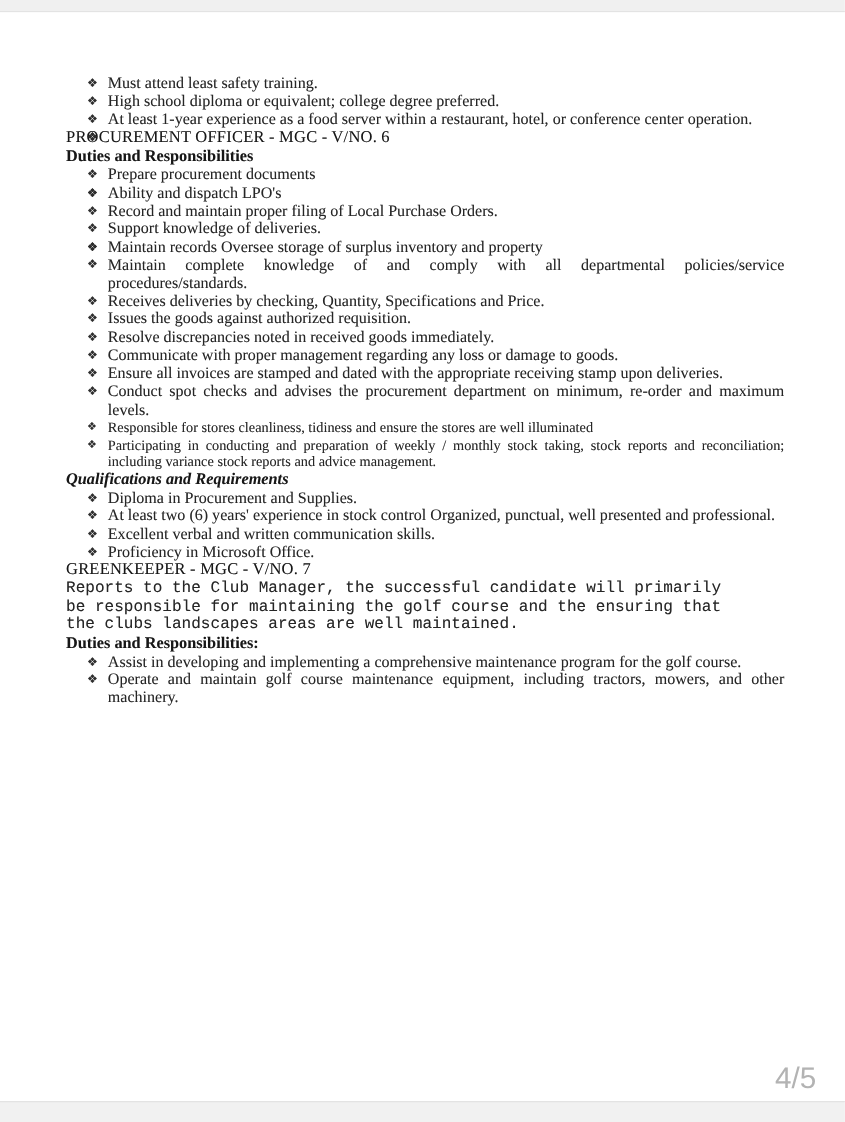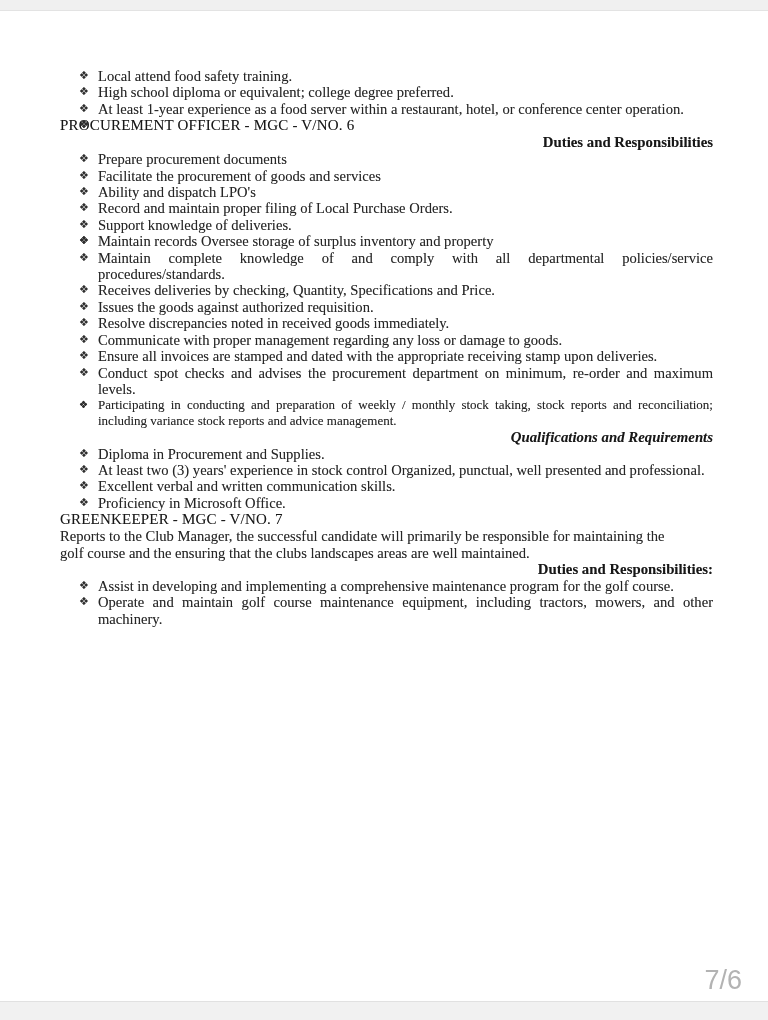--- a/index.html
+++ b/index.html
@@ -24,21 +24,21 @@
     position: absolute; top: 11px; left: 60px; width: 653px;
     padding-top: 57px;
     font-size: 14.6px; line-height: 16.4px;
   }
   h3.sec {
     margin: 0; font-size: 15px; line-height: 17px;
     font-weight: normal; color: #171717; letter-spacing: 0.2px;
   }
   h4.sub {
     margin: 0; font-size: 14.8px; line-height: 17px;
-    font-weight: bold; color: #171717; text-align: right;
+    font-weight: bold; color: #171717;
   }
   p.para { margin: 0; }
   .justify { text-align: justify; }
   ul.blist { list-style: none; margin: 0; padding: 0; }
   ul.blist li { position: relative; padding-left: 38px; }
   ul.blist.justify li { text-align: justify; }
   .blt {
     position: absolute; left: 19px; top: 0;
     font-size: 11px; color: #2e2e2e;
     font-family: "DejaVu Sans", sans-serif;
@@ -47,85 +47,85 @@
   li.small .blt { font-size: 10px; }
 
   
   .t-proc  { margin-top: 21px; }
   .p-proc  { margin-top: 16px; margin-bottom: 17px; }
   .h-duties { margin-bottom: 4px; }
   .ul-duties { margin-bottom: 15px; }
   .h-quals { margin-bottom: 4px; font-style: italic; }
   .ul-quals { margin-bottom: 16px; }
   .t-green { margin-bottom: 2px; }
-  .p-green { margin-bottom: 22px; max-width: 620px; }
+  .p-green { margin-bottom: 22px; max-width: 620px; font-family: Liberation Mono, monospace; }
   .h-gduties { margin-bottom: 4px; }
 
   .page-num {
     position: absolute; right: 26px; bottom: 24px;
     font-family: "Liberation Sans", "DejaVu Sans", sans-serif;
     font-size: 27px; color: #b3b3b3; text-shadow: none;
   }
 </style>
 </head>
 <body>
 
 <div class="band-top"></div>
 
 <div class="page">
 
   <ul class="blist justify">
-    <li><span class="blt">❖</span><span>Local attend food safety training.</span></li>
+    <li><span class="blt">❖</span><span>Must attend least safety training.</span></li>
     <li><span class="blt">❖</span><span>High school diploma or equivalent; college degree preferred.</span></li>
     <li><span class="blt">❖</span><span>At least 1-year experience as a food server within a restaurant, hotel, or conference center operation.</span></li>
     <li><span class="blt">❖</span></li>
     <li><span class="blt">❖</span></li>
   </ul>
 
   <h3 class="sec t-proc">PROCUREMENT OFFICER - MGC - V/NO. 6</h3>
 
 
   <h4 class="sub h-duties">Duties and Responsibilities</h4>
 
   <ul class="blist justify ul-duties">
     <li><span class="blt">❖</span><span>Prepare procurement documents</span></li>
-    <li><span class="blt">❖</span><span>Facilitate the procurement of goods and services</span></li>
+    <li><span class="blt">❖</span></li>
     <li><span class="blt">❖</span><span>Ability and dispatch LPO's</span></li>
     <li><span class="blt">❖</span><span>Record and maintain proper filing of Local Purchase Orders.</span></li>
     <li><span class="blt">❖</span><span>Support knowledge of deliveries.</span></li>
     <li><span class="blt">❖</span></li>
     <li><span class="blt">❖</span><span>Maintain records Oversee storage of surplus inventory and property</span></li>
     <li><span class="blt">❖</span><span>Maintain complete knowledge of and comply with all departmental policies/service procedures/standards.</span></li>
     <li><span class="blt">❖</span><span>Receives deliveries by checking, Quantity, Specifications and Price.</span></li>
     <li><span class="blt">❖</span><span>Issues the goods against authorized requisition.</span></li>
     <li><span class="blt">❖</span><span>Resolve discrepancies noted in received goods immediately.</span></li>
     <li><span class="blt">❖</span><span>Communicate with proper management regarding any loss or damage to goods.</span></li>
     <li><span class="blt">❖</span><span>Ensure all invoices are stamped and dated with the appropriate receiving stamp upon deliveries.</span></li>
     <li><span class="blt">❖</span><span>Conduct spot checks and advises the procurement department on minimum, re-order and maximum levels.</span></li>
-    <li class="small"><span class="blt">❖</span></li>
+    <li class="small"><span class="blt">❖</span><span>Responsible for stores cleanliness, tidiness and ensure the stores are well illuminated</span></li>
     <li class="small"><span class="blt">❖</span><span>Participating in conducting and preparation of weekly / monthly stock taking, stock reports and reconciliation; including variance stock reports and advice management.</span></li>
   </ul>
 
   <h4 class="sub h-quals">Qualifications and Requirements</h4>
 
   <ul class="blist justify ul-quals">
     <li><span class="blt">❖</span><span>Diploma in Procurement and Supplies.</span></li>
-    <li><span class="blt">❖</span><span>At least two (3) years' experience in stock control Organized, punctual, well presented and professional.</span></li>
+    <li><span class="blt">❖</span><span>At least two (6) years' experience in stock control Organized, punctual, well presented and professional.</span></li>
     <li><span class="blt">❖</span><span>Excellent verbal and written communication skills.</span></li>
     <li><span class="blt">❖</span><span>Proficiency in Microsoft Office.</span></li>
   </ul>
 
   <h3 class="sec t-green">GREENKEEPER - MGC - V/NO. 7</h3>
 
   <p class="para p-green">Reports to the Club Manager, the successful candidate will primarily be responsible for maintaining the golf course and the ensuring that the clubs landscapes areas are well maintained.</p>
 
   <h4 class="sub h-gduties">Duties and Responsibilities:</h4>
 
   <ul class="blist justify">
     <li><span class="blt">❖</span><span>Assist in developing and implementing a comprehensive maintenance program for the golf course.</span></li>
     <li><span class="blt">❖</span><span>Operate and maintain golf course maintenance equipment, including tractors, mowers, and other machinery.</span></li>
   </ul>
 
 </div>
 
-<div class="page-num">7/6</div>
+<div class="page-num">4/5</div>
 
 <div class="band-bottom"></div>
 
 </body></html>

